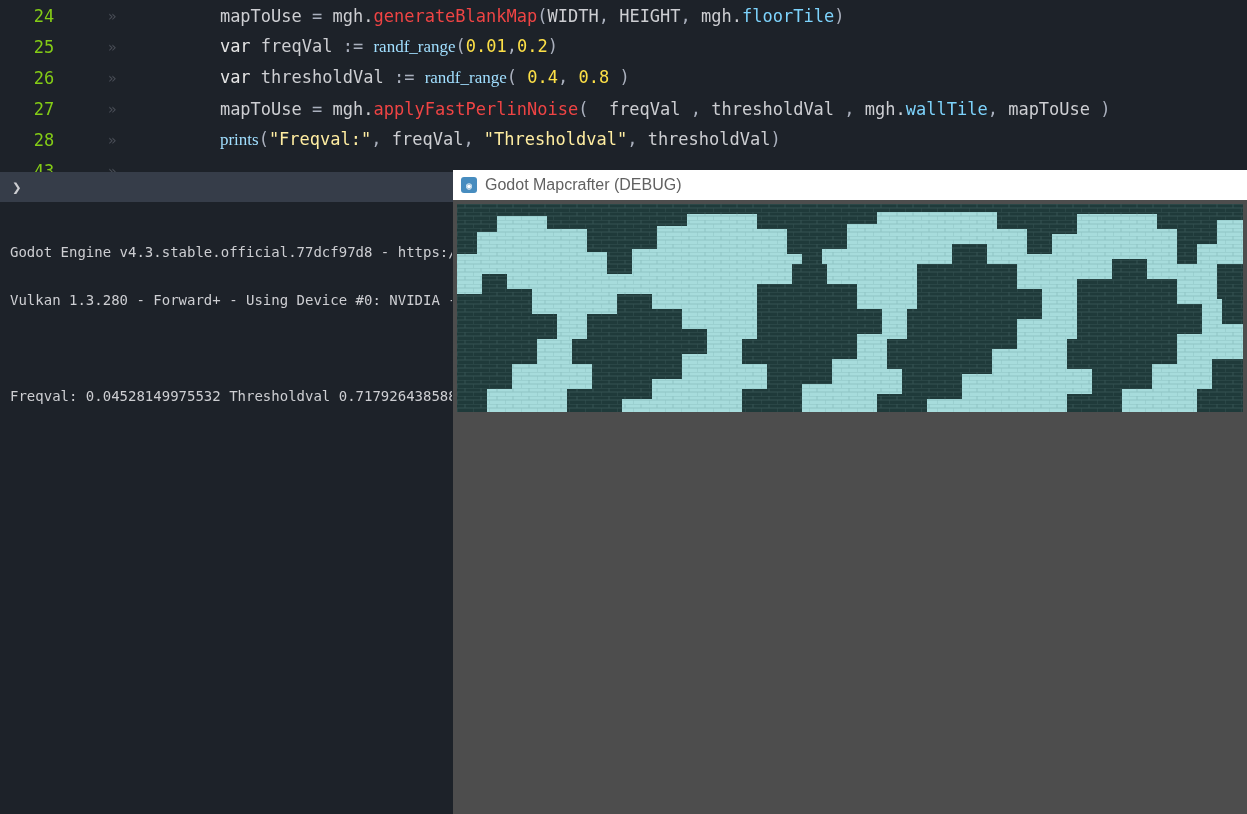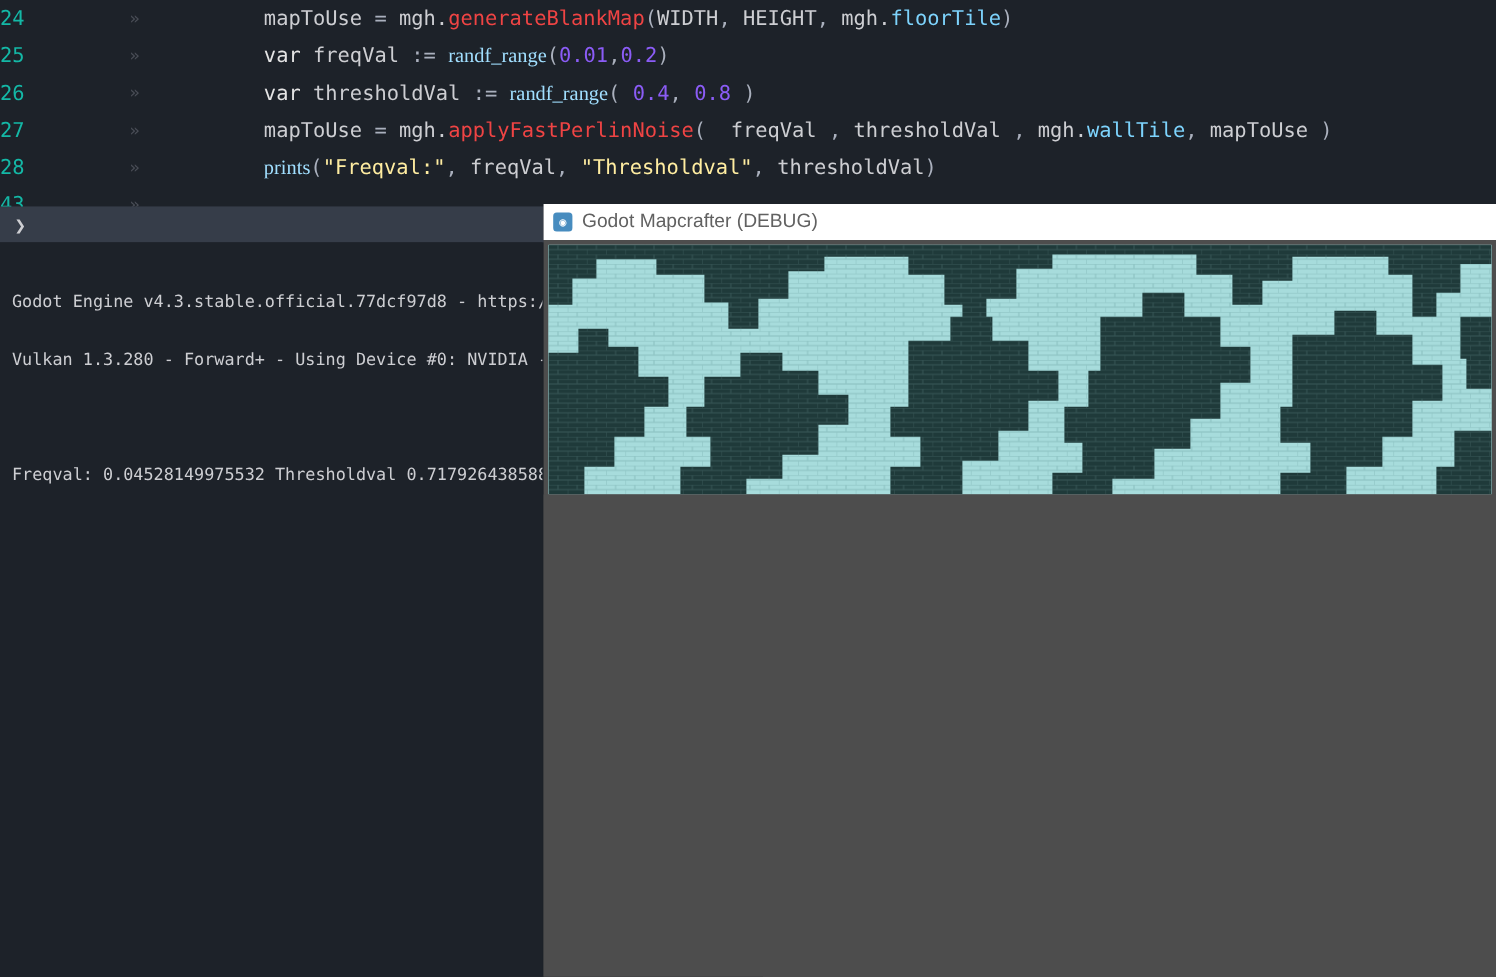--- a/index.html
+++ b/index.html
@@ -20,40 +20,40 @@
     }
     .code-line {
       display: flex;
       align-items: center;
       height: 31px;
       font-size: 17px;
       white-space: pre;
     }
     .line-number {
       width: 108px;
-      text-align: left;
+      text-align: center;
       padding-right: 20px;
-      color: #14b8a6;
+      color: #84cc16;
       user-select: none;
     }
     .fold-marker {
       width: 30px;
       color: #4a4e57;
       font-size: 14px;
       text-align: left;
     }
     .code-content {
       padding-left: 48px;
     }
     .kw-var { color: #e5e5e5; }
     .identifier { color: #cdced2; text-align: center; }
     .operator { color: #aab0bd; }
     .method { color: #ef4444; }
     .global-method { color: #a1dfff; font-family: Liberation Serif, serif; }
-    .number { color: #8b5cf6; }
+    .number { color: #fde047; }
     .string { color: #ffeda1; }
     .paren { color: #aab0bd; }
     .comma { color: #aab0bd; }
     .dot { color: #cdced2; }
     .member { color: #7dd3fc; }
     .prompt-bar {
       height: 30px;
       background: #363d49;
       display: flex;
       align-items: center;

